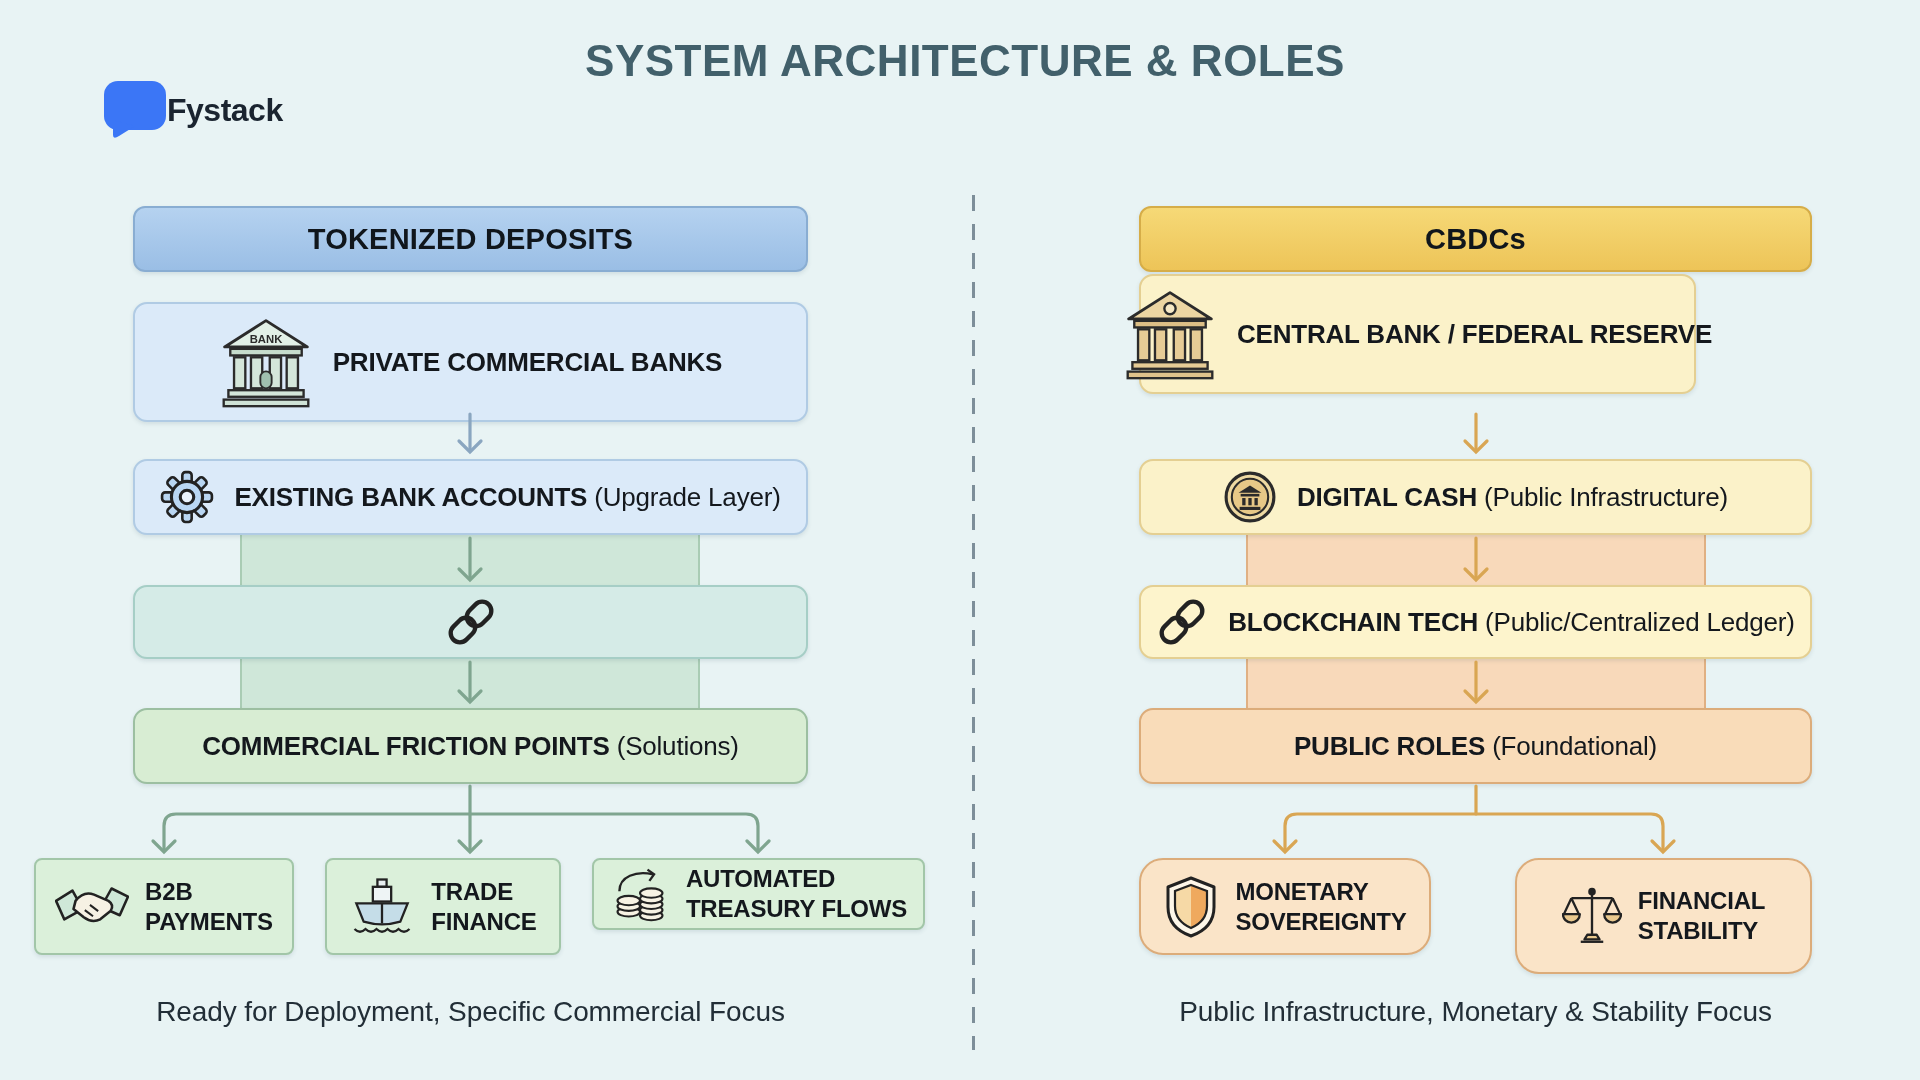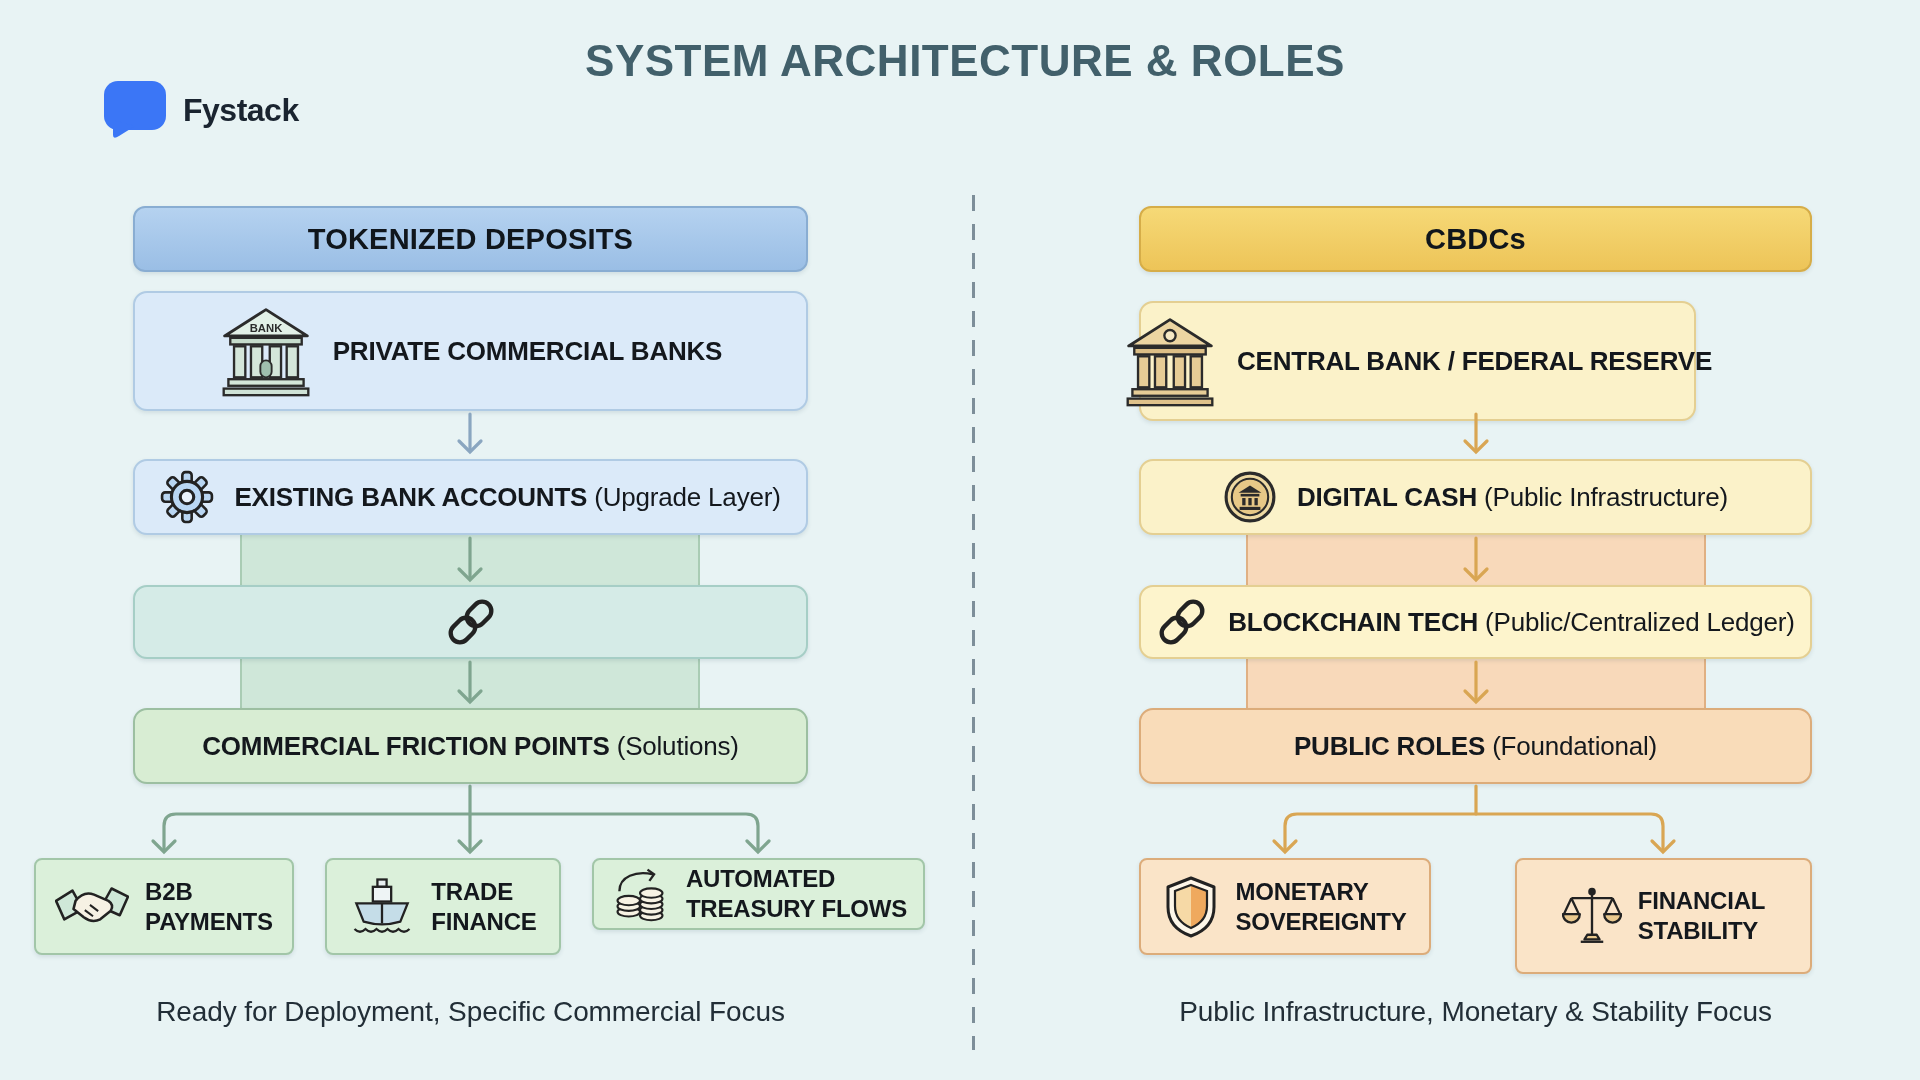--- a/index.html
+++ b/index.html
@@ -2,21 +2,21 @@
 <html><head>
 <meta charset="utf-8">
 <style>
   * { margin:0; padding:0; box-sizing:border-box; }
   html,body { width:1920px; height:1080px; overflow:hidden; }
   body { background:#e8f3f4; font-family:"Liberation Sans", sans-serif; position:relative; }
 
   .abs { position:absolute; }
 
   
-  .logo { left:103px; top:80px; display:flex; align-items:center; gap:16px; }
+  .logo { left:103px; top:80px; display:flex; align-items:center; }
   .logo-text { font-size:32px; font-weight:800; color:#1a2430; letter-spacing:-0.5px; }
 
   
   .title { left:460px; top:32px; width:1010px; text-align:center;
            font-size:44px; line-height:57px; font-weight:800; color:#42606b; letter-spacing:0.5px; }
 
   
   .divider { left:972px; top:195px; width:3px; height:855px;
              background:repeating-linear-gradient(180deg,#7d8e99 0 16px,transparent 16px 29px); }
 
@@ -32,21 +32,21 @@
   .l-hdr  { background:linear-gradient(180deg,#b5d2f0,#9abee5); border:2px solid #89add2; }
   .l-blue { background:#dbeaf9; border:2px solid #b0cbe4; }
   .l-teal { background:#d5ebe7; border:2px solid #a6cec6; }
   .l-green{ background:#d8edd3; border:2px solid #9cbfa1; }
   .l-leaf { background:#dbf0da; border:2px solid #a2c6a8; border-radius:8px; }
 
   
   .r-hdr  { background:linear-gradient(180deg,#f6d977,#edc458); border:2px solid #d6ad48; }
   .r-yel  { background:#fbf2c9; border:2px solid #e4cf92; }
   .r-peach{ background:#f9dcb9; border:2px solid #dcac7a; }
-  .r-leaf { background:#fae4c8; border:2px solid #dcac7a; border-radius:8px; }
+  .r-leaf { background:#fae4c8; border:2px solid #dcac7a; border-radius:24px; }
 
   
   .conn { z-index:1; border-radius:20px; }
   .conn-l { background:#cfe7d9; border:2px solid #a9ccb4; }
   .conn-r { background:#f8d9ba; border:2px solid #e0b083; }
 
   
   .leaf { display:flex; align-items:center; justify-content:center; gap:16px;
           box-shadow:0 2px 4px rgba(40,70,90,.12); z-index:2; }
   .leaf-label { font-size:24px; line-height:30px; font-weight:700; color:#14181d; text-align:left; letter-spacing:-0.2px;}
@@ -75,21 +75,21 @@
 
 <div class="abs conn conn-l" style="left:240px;top:505px;width:460px;height:112px;"></div>
 <div class="abs conn conn-l" style="left:240px;top:630px;width:460px;height:112px;"></div>
 <div class="abs conn conn-r" style="left:1246px;top:505px;width:460px;height:112px;"></div>
 <div class="abs conn conn-r" style="left:1246px;top:630px;width:460px;height:112px;"></div>
 
 <div class="abs node hdr l-hdr" style="left:133px;top:206px;width:675px;height:66px;">
   <span>TOKENIZED DEPOSITS</span>
 </div>
 
-<div class="abs node l-blue" style="left:133px;top:291px;width:675px;height:120px;">
+<div class="abs node l-blue" style="left:133px;top:302px;width:675px;height:120px;">
   <div class="row">
     <svg width="94" height="94" viewBox="0 0 100 100">
       <polygon points="50,6 6,34 94,34" fill="#e2f0e7" stroke="#2b2b2b" stroke-width="3" stroke-linejoin="round"></polygon>
       <text x="50" y="30" font-size="12" font-weight="bold" text-anchor="middle" fill="#2b2b2b">BANK</text>
       <rect x="12" y="36" width="76" height="7" fill="#c6dccc" stroke="#2b2b2b" stroke-width="2.5"></rect>
       <rect x="16" y="45" width="12" height="33" fill="#d4e6da" stroke="#2b2b2b" stroke-width="2.5"></rect>
       <rect x="34" y="45" width="12" height="33" fill="#d4e6da" stroke="#2b2b2b" stroke-width="2.5"></rect>
       <rect x="54" y="45" width="12" height="33" fill="#d4e6da" stroke="#2b2b2b" stroke-width="2.5"></rect>
       <rect x="72" y="45" width="12" height="33" fill="#d4e6da" stroke="#2b2b2b" stroke-width="2.5"></rect>
       <rect x="44" y="60" width="12" height="18" rx="6" fill="#9fbfae" stroke="#2b2b2b" stroke-width="2"></rect>
@@ -208,21 +208,21 @@
     <div>TREASURY FLOWS</div>
   </div>
 </div>
 
 <div class="abs caption" style="left:133px;top:996px;width:675px;">Ready for Deployment, Specific Commercial Focus</div>
 
 <div class="abs node hdr r-hdr" style="left:1139px;top:206px;width:673px;height:66px;">
   <span>CBDCs</span>
 </div>
 
-<div class="abs node r-yel" style="left:1139px;top:301px;width:557px;height:120px;">
+<div class="abs node r-yel" style="left:1139px;top:274px;width:557px;height:120px;">
   <div class="row">
     <svg width="94" height="94" viewBox="0 0 100 100">
       <polygon points="50,6 6,34 94,34" fill="#ecd5a2" stroke="#2b2b2b" stroke-width="3" stroke-linejoin="round"></polygon>
       <circle cx="50" cy="23" r="6" fill="#f6e8c5" stroke="#2b2b2b" stroke-width="2.5"></circle>
       <rect x="12" y="36" width="76" height="7" fill="#ddbf86" stroke="#2b2b2b" stroke-width="2.5"></rect>
       <rect x="16" y="45" width="12" height="33" fill="#e6cc96" stroke="#2b2b2b" stroke-width="2.5"></rect>
       <rect x="34" y="45" width="12" height="33" fill="#e6cc96" stroke="#2b2b2b" stroke-width="2.5"></rect>
       <rect x="54" y="45" width="12" height="33" fill="#e6cc96" stroke="#2b2b2b" stroke-width="2.5"></rect>
       <rect x="72" y="45" width="12" height="33" fill="#e6cc96" stroke="#2b2b2b" stroke-width="2.5"></rect>
       <rect x="10" y="80" width="80" height="7" fill="#e6cc96" stroke="#2b2b2b" stroke-width="2.5"></rect>

